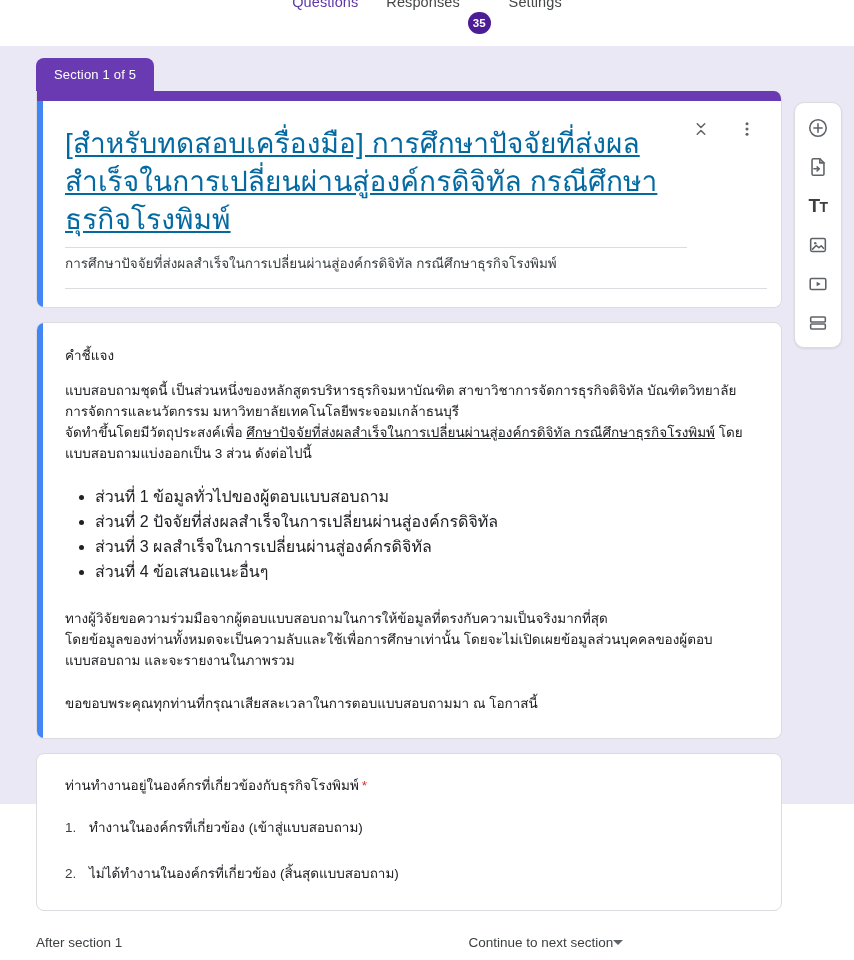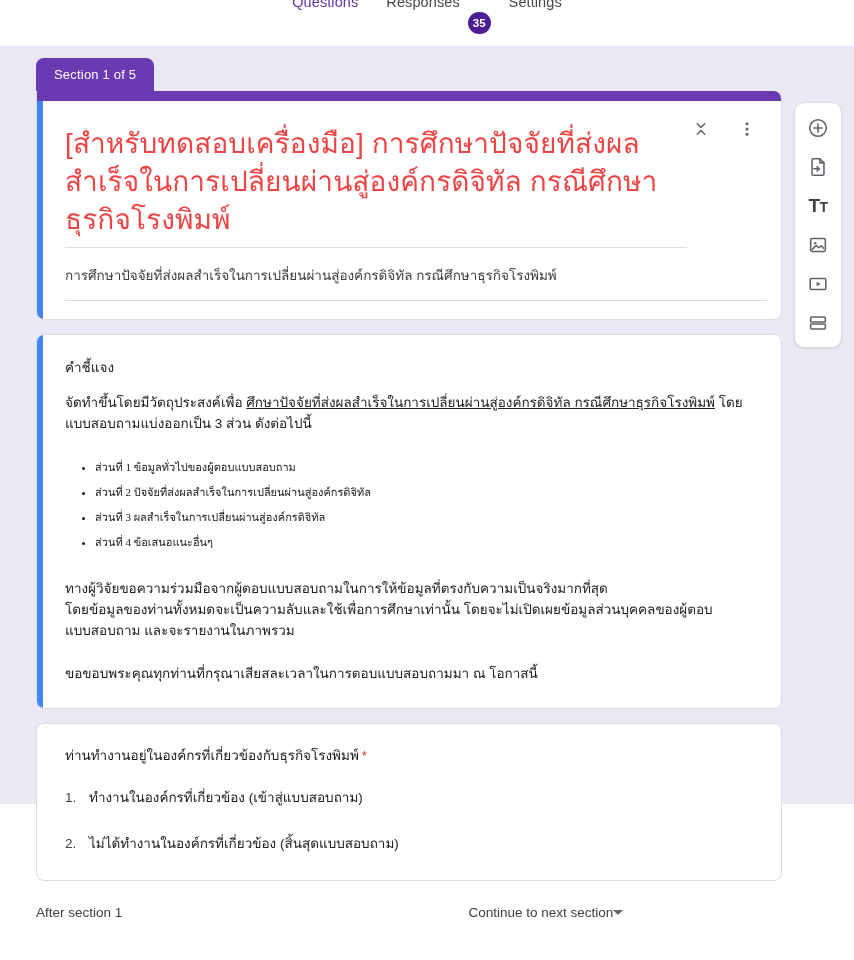--- a/index.html
+++ b/index.html
@@ -106,34 +106,35 @@
     background: #4285f4;
   }
   .card.titlecard .accent { top: 10px; }
   .cardbody { padding: 22px 26px 20px 26px; }
 
   
   .titlecard .cardbody { padding: 24px 26px 18px 28px; }
   .formtitle {
     font-size: 28px;
     line-height: 38px;
-    color: #ef4444;
+    color: #0369a1;
     font-weight: 400;
     padding-right: 80px;
     margin: 0;
     letter-spacing: .1px;
+    text-decoration: underline;
   }
   .underline-rule {
     margin-top: 8px;
     height: 1px;
     background: #dadce0;
     width: 622px;
   }
   .formdesc {
-    margin-top: 18px;
+    margin-top: 6px;
     font-size: 13.5px;
     line-height: 20px;
     color: #3c4043;
   }
   .underline-rule2 {
     margin-top: 14px;
     height: 1px;
     background: #dadce0;
     width: 702px;
   }
@@ -161,25 +162,24 @@
   }
   .desc-text p { margin: 0; }
   .gap { height: 14px; }
   .gap-lg { height: 22px; }
   .u { text-decoration: underline; }
   .bullets {
     margin: 0;
     padding-left: 30px;
   }
   .bullets li {
-    font-size: 11px;
+    font-size: 16px;
     line-height: 22px;
     color: #202124;
     margin-bottom: 3px;
-    font-family: Liberation Serif, serif;
   }
 
   
   .qcard { margin-top: 14px; }
   .qcard .cardbody { padding: 22px 26px 26px 28px; }
   .qtitle {
     font-size: 13.5px;
     line-height: 20px;
     color: #202124;
   }
@@ -314,20 +314,21 @@
 
     
     <div class="card desccard">
       <div class="accent"></div>
       <div class="cardbody">
         <div class="desc-text">
 
           <p>คำชี้แจง</p>
           <div class="gap"></div>
 
+          <p>แบบสอบถามชุดนี้ เป็นส่วนหนึ่งของหลักสูตรบริหารธุรกิจมหาบัณฑิต สาขาวิชาการจัดการธุรกิจดิจิทัล บัณฑิตวิทยาลัยการจัดการและนวัตกรรม มหาวิทยาลัยเทคโนโลยีพระจอมเกล้าธนบุรี</p>
 
           <p>
             <span>จัดทำขึ้นโดยมีวัตถุประสงค์เพื่อ </span><span class="u">ศึกษาปัจจัยที่ส่งผลสำเร็จในการเปลี่ยนผ่านสู่องค์กรดิจิทัล กรณีศึกษาธุรกิจโรงพิมพ์</span><span> โดยแบบสอบถามแบ่งออกเป็น 3 ส่วน ดังต่อไปนี้</span>
           </p>
 
           <div class="gap-lg"></div>
 
           <ul class="bullets">
             <li>ส่วนที่ 1 ข้อมูลทั่วไปของผู้ตอบแบบสอบถาม</li>
             <li>ส่วนที่ 2 ปัจจัยที่ส่งผลสำเร็จในการเปลี่ยนผ่านสู่องค์กรดิจิทัล</li>

